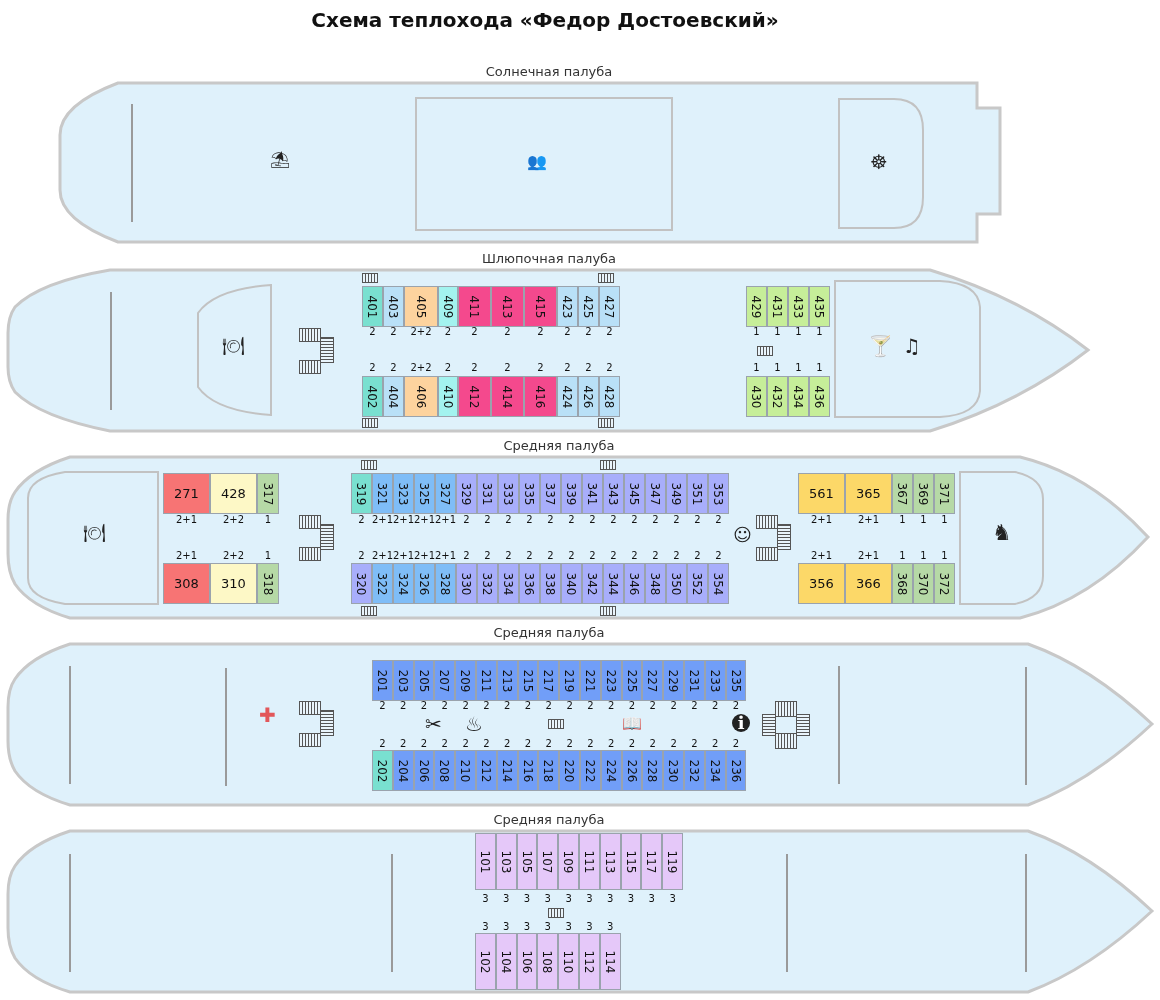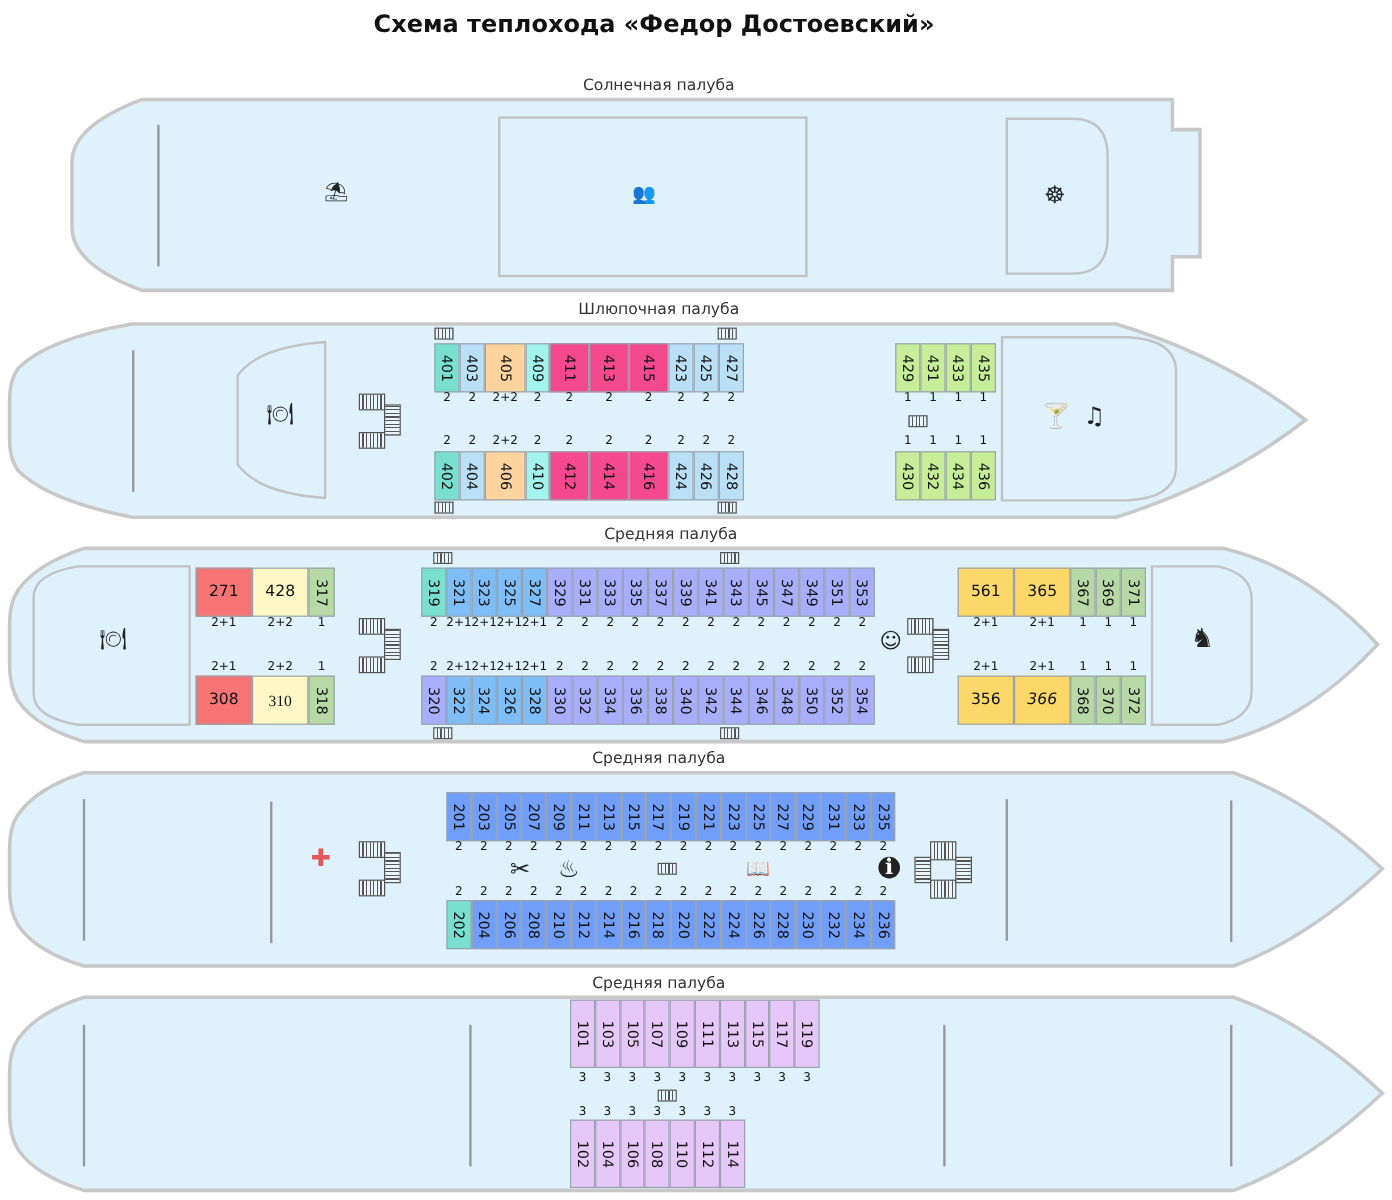--- a/index.html
+++ b/index.html
@@ -198,21 +198,21 @@
     </div>
     <div class="cap" style="left: 233.5px; top: 514px;">2+2</div>
     <div class="cabin v" style="left: 257px; top: 473px; width: 22px; height: 41px; background: rgb(182, 217, 166);">
       <span>317</span>
     </div>
     <div class="cap" style="left: 268px; top: 514px;">1</div>
     <div class="cabin h" style="left: 163px; top: 563px; width: 47px; height: 41px; background: rgb(247, 116, 116);">
       <span>308</span>
     </div>
     <div class="cap" style="left: 186.5px; top: 550px;">2+1</div>
-    <div class="cabin h" style="left: 210px; top: 563px; width: 47px; height: 41px; background: rgb(253, 248, 198); font-family: Liberation Serif, serif;">
+    <div class="cabin h" style="left: 210px; top: 563px; width: 47px; height: 41px; background: rgb(253, 248, 198);">
       <span>310</span>
     </div>
     <div class="cap" style="left: 233.5px; top: 550px;">2+2</div>
     <div class="cabin v" style="left: 257px; top: 563px; width: 22px; height: 41px; background: rgb(182, 217, 166);">
       <span>318</span>
     </div>
     <div class="cap" style="left: 268px; top: 550px;">1</div>
     <div class="cabin v" style="left: 351px; top: 473px; width: 21px; height: 41px; background: rgb(121, 224, 208);">
       <span>319</span>
     </div>
@@ -374,21 +374,21 @@
     </div>
     <div class="cap" style="left: 923.5px; top: 514px;">1</div>
     <div class="cabin v" style="left: 934px; top: 473px; width: 21px; height: 41px; background: rgb(182, 217, 166);">
       <span>371</span>
     </div>
     <div class="cap" style="left: 944.5px; top: 514px;">1</div>
     <div class="cabin h" style="left: 798px; top: 563px; width: 47px; height: 41px; background: rgb(252, 216, 104);">
       <span>356</span>
     </div>
     <div class="cap" style="left: 821.5px; top: 550px;">2+1</div>
-    <div class="cabin h" style="left: 845px; top: 563px; width: 47px; height: 41px; background: rgb(252, 216, 104); font-style: italic;">
+    <div class="cabin h" style="left: 845px; top: 563px; width: 47px; height: 41px; background: rgb(252, 216, 104);">
       <span>366</span>
     </div>
     <div class="cap" style="left: 868.5px; top: 550px;">2+1</div>
     <div class="cabin v" style="left: 892px; top: 563px; width: 21px; height: 41px; background: rgb(182, 217, 166);">
       <span>368</span>
     </div>
     <div class="cap" style="left: 902.5px; top: 550px;">1</div>
     <div class="cabin v" style="left: 913px; top: 563px; width: 21px; height: 41px; background: rgb(182, 217, 166);">
       <span>370</span>
     </div>

